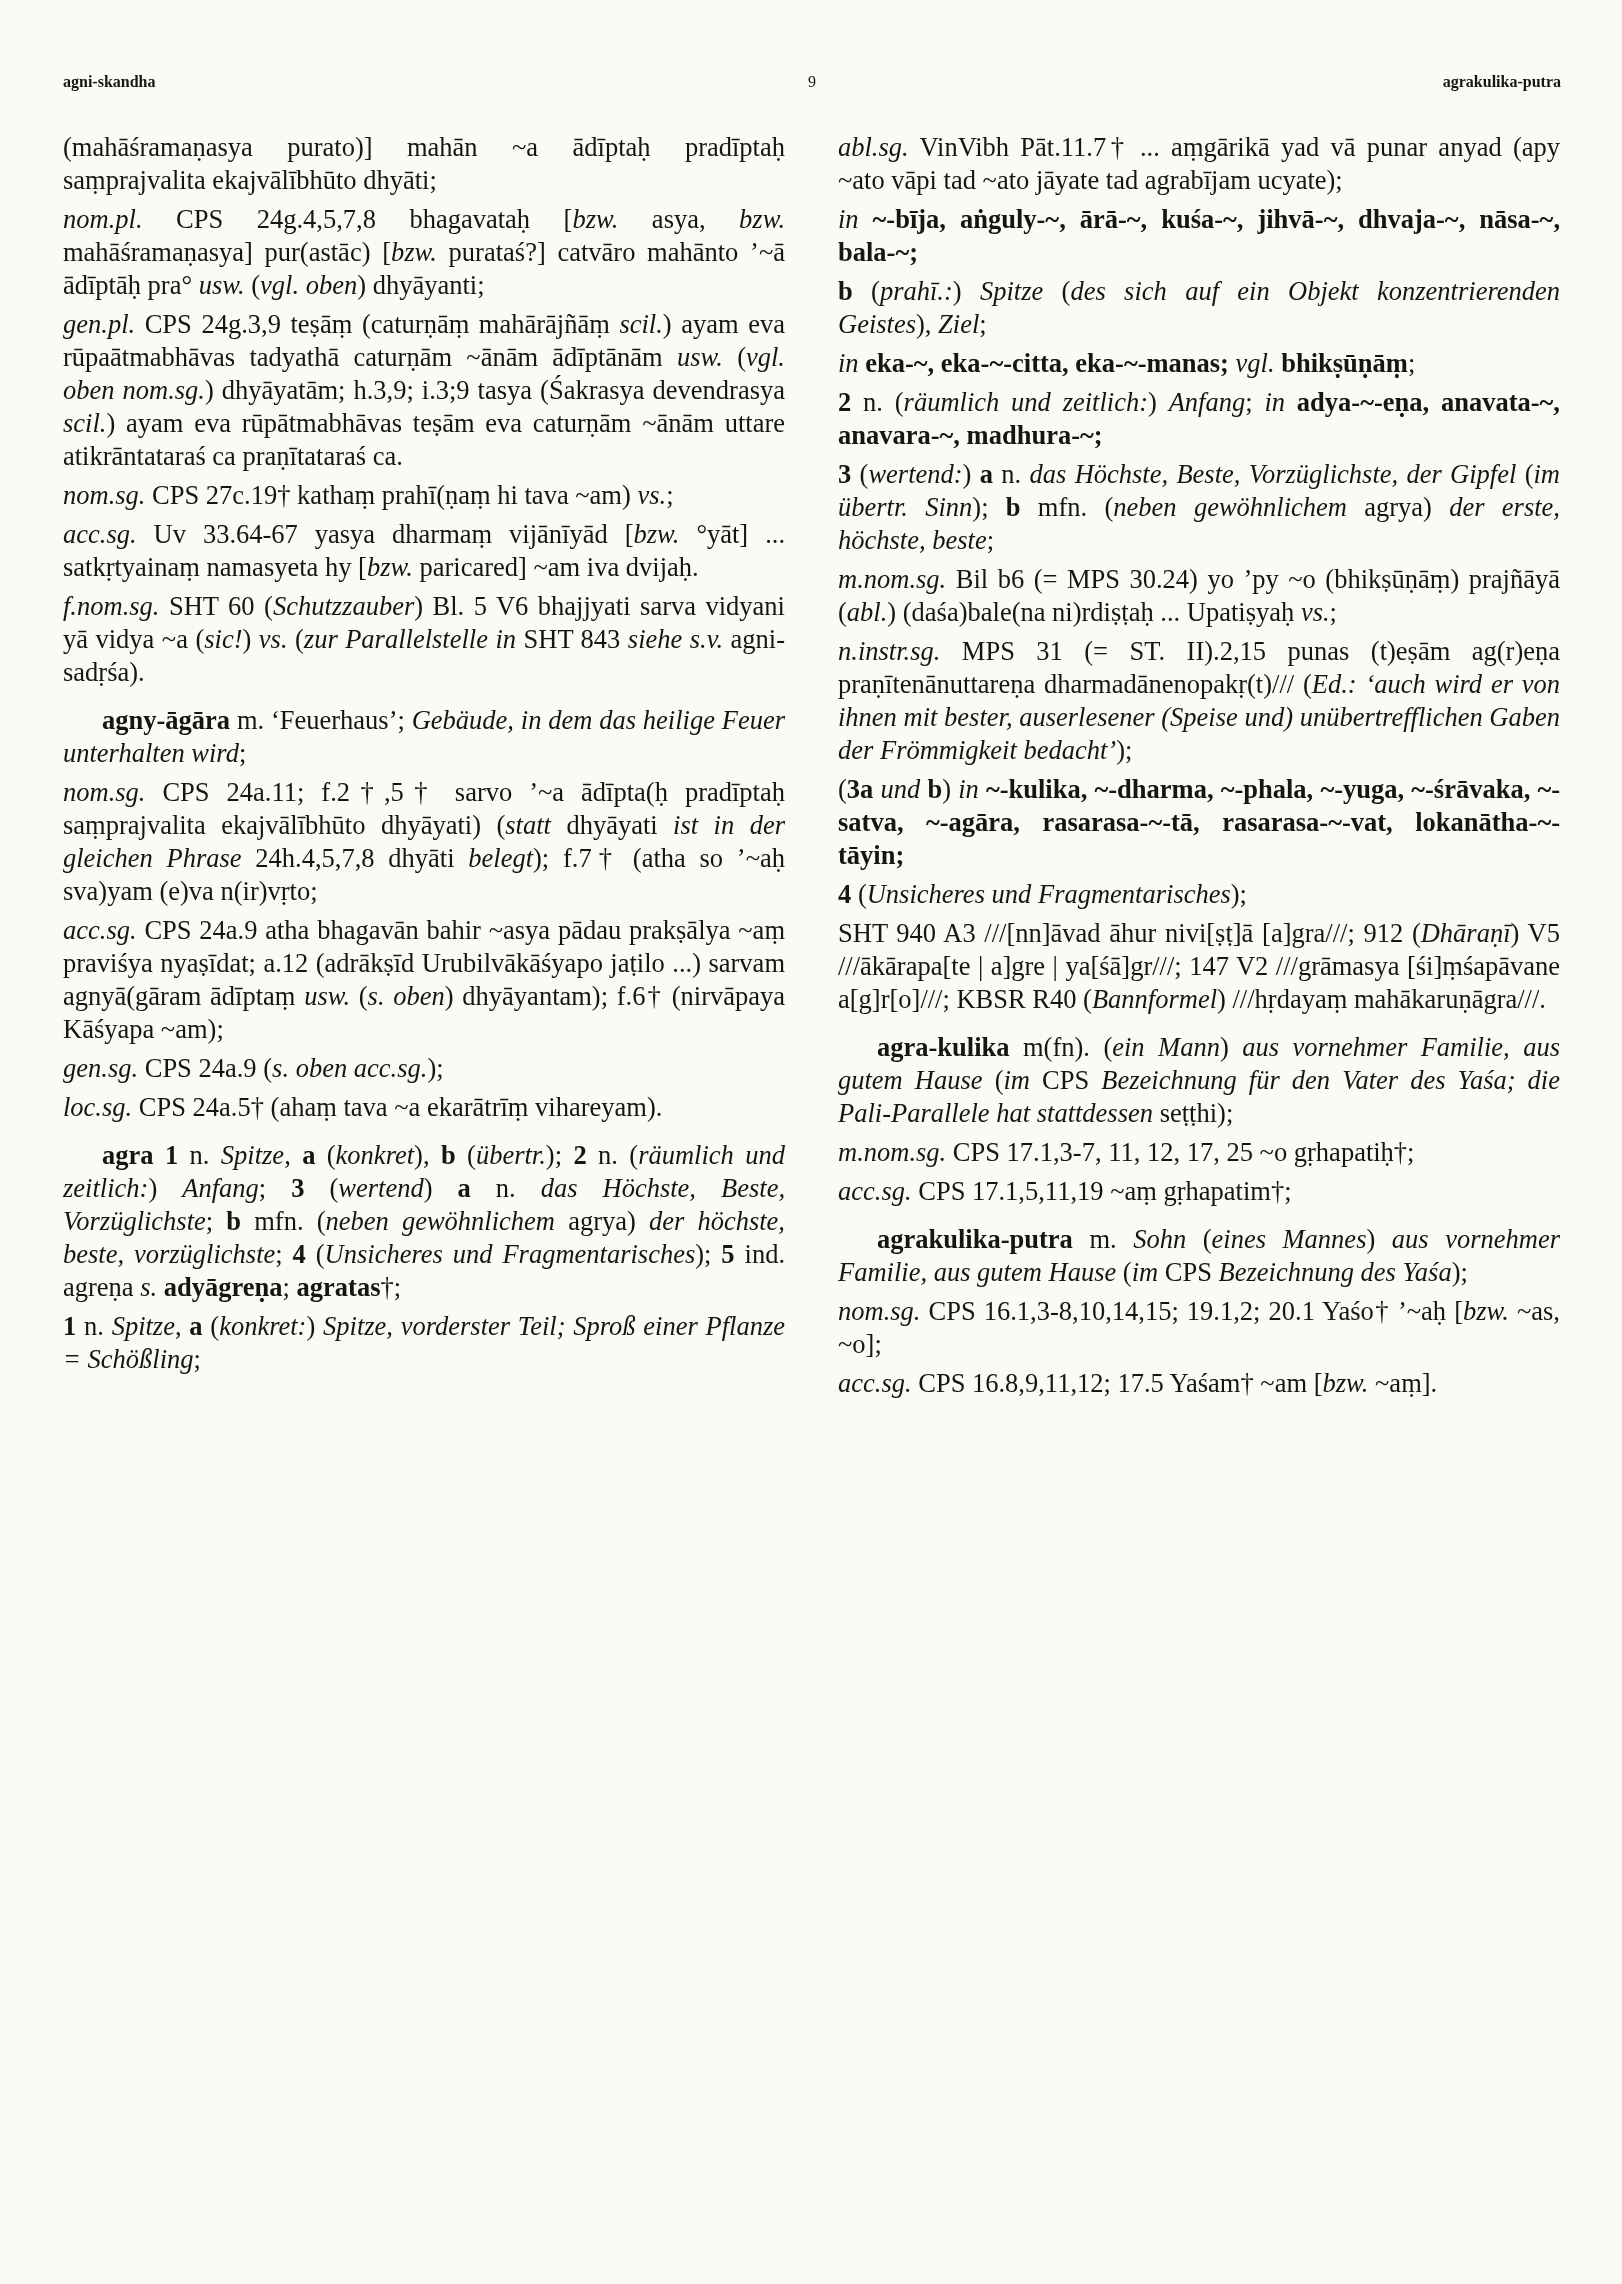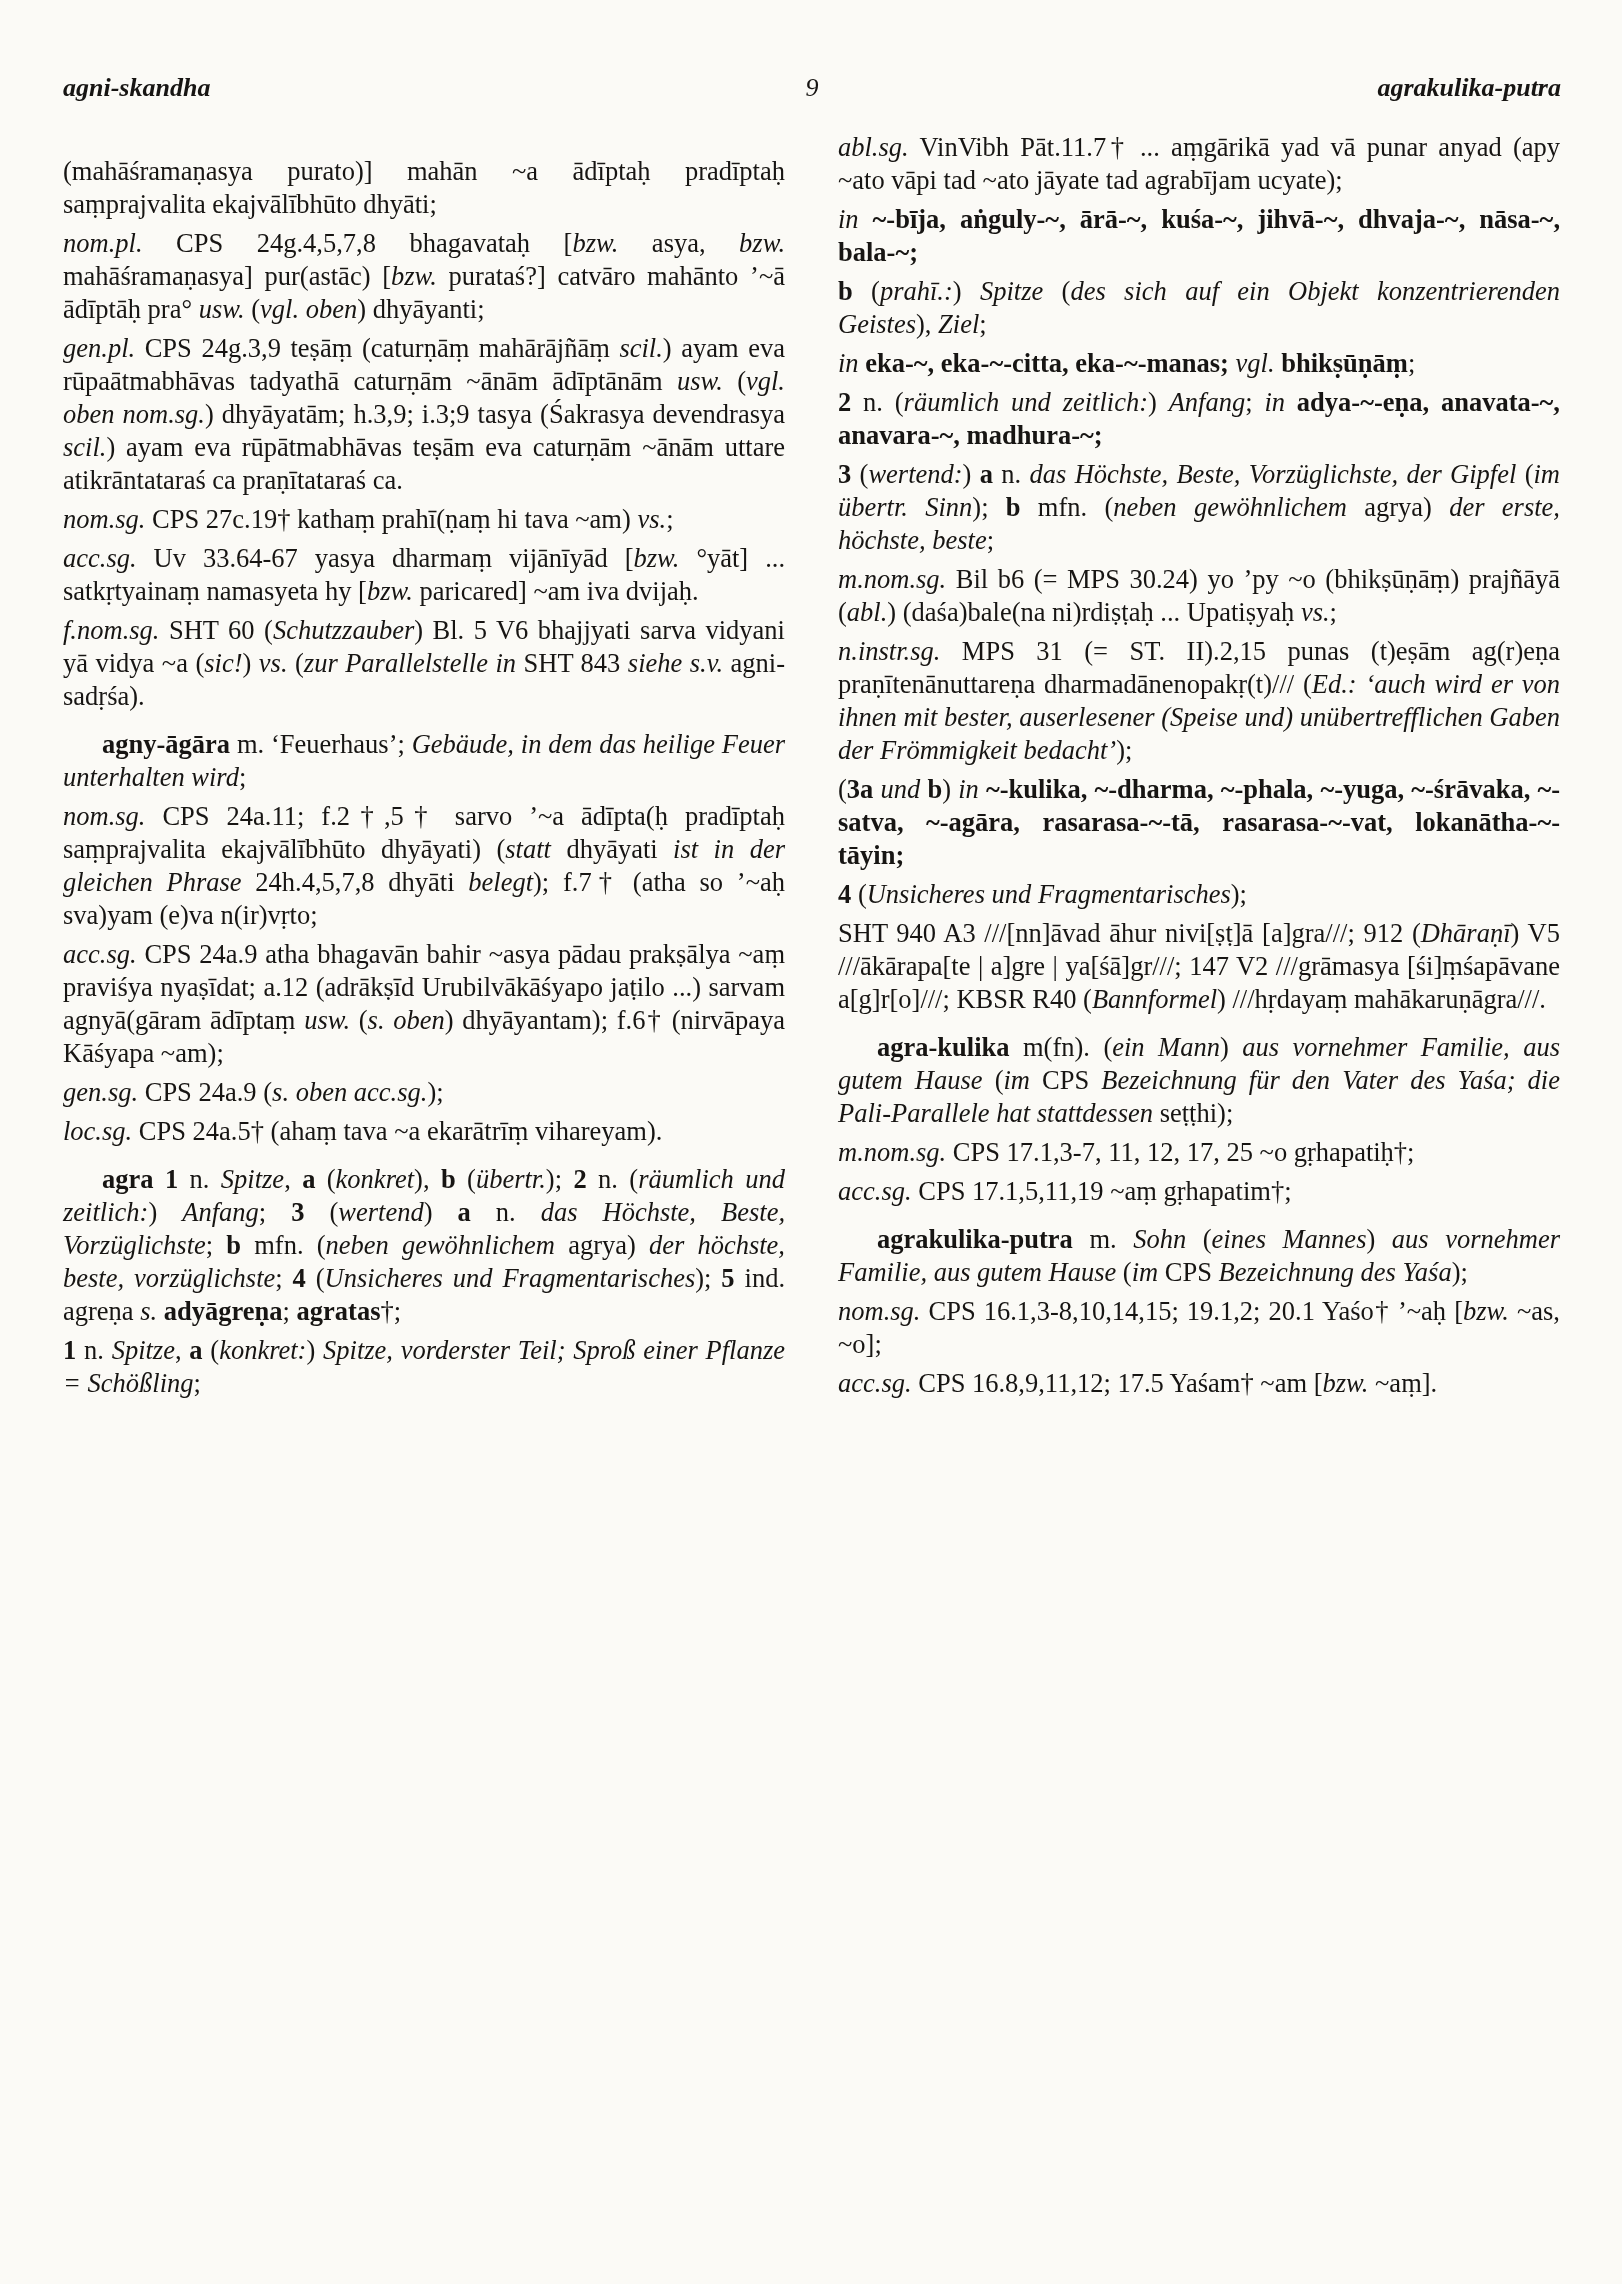--- a/index.html
+++ b/index.html
@@ -17,44 +17,42 @@
     width: 1623px;
     height: 2284px;
     background: #fbfaf6;
     padding: 73px 62px 61px 63px;
     font-family: "Liberation Serif", "DejaVu Serif", serif;
     color: #171513;
   }
   .running-header {
     position: relative;
     height: 35px;
-    font-size: 26px;
+    font-size: 16px;
     margin-bottom: 23px;
-    font-style: italic;
   }
   .rh-left {
     position: absolute;
     left: 0; top: 0;
     font-weight: bold;
   }
   .rh-center {
     position: absolute;
     left: 50%; top: 0;
     transform: translateX(-50%);
     font-weight: normal;
   }
   .rh-right {
     position: absolute;
     right: 0; top: 0;
     font-weight: bold;
   }
   .columns {
     display: flex;
     gap: 53px;
-    align-items: flex-end;
   }
   .col {
     width: 722px;
     font-size: 26.5px;
     line-height: 33px;
     text-align: justify;
   }
   .para {
     margin: 0 0 6px 0;
   }

